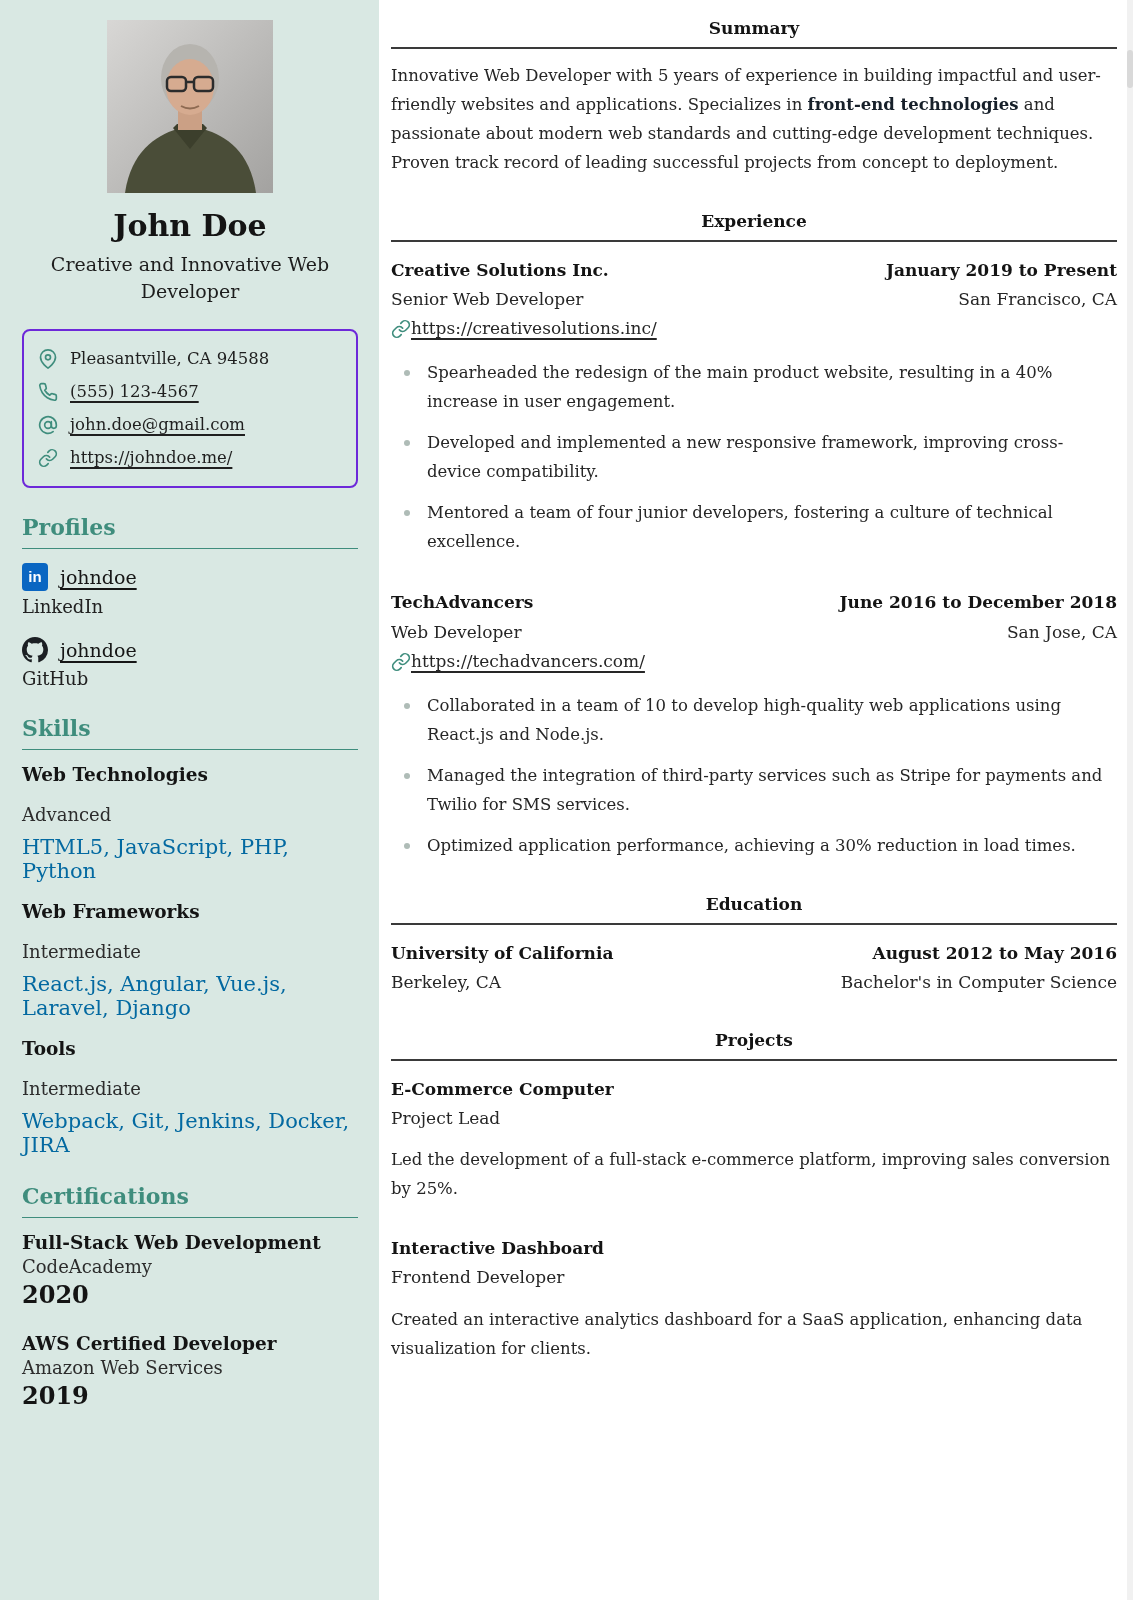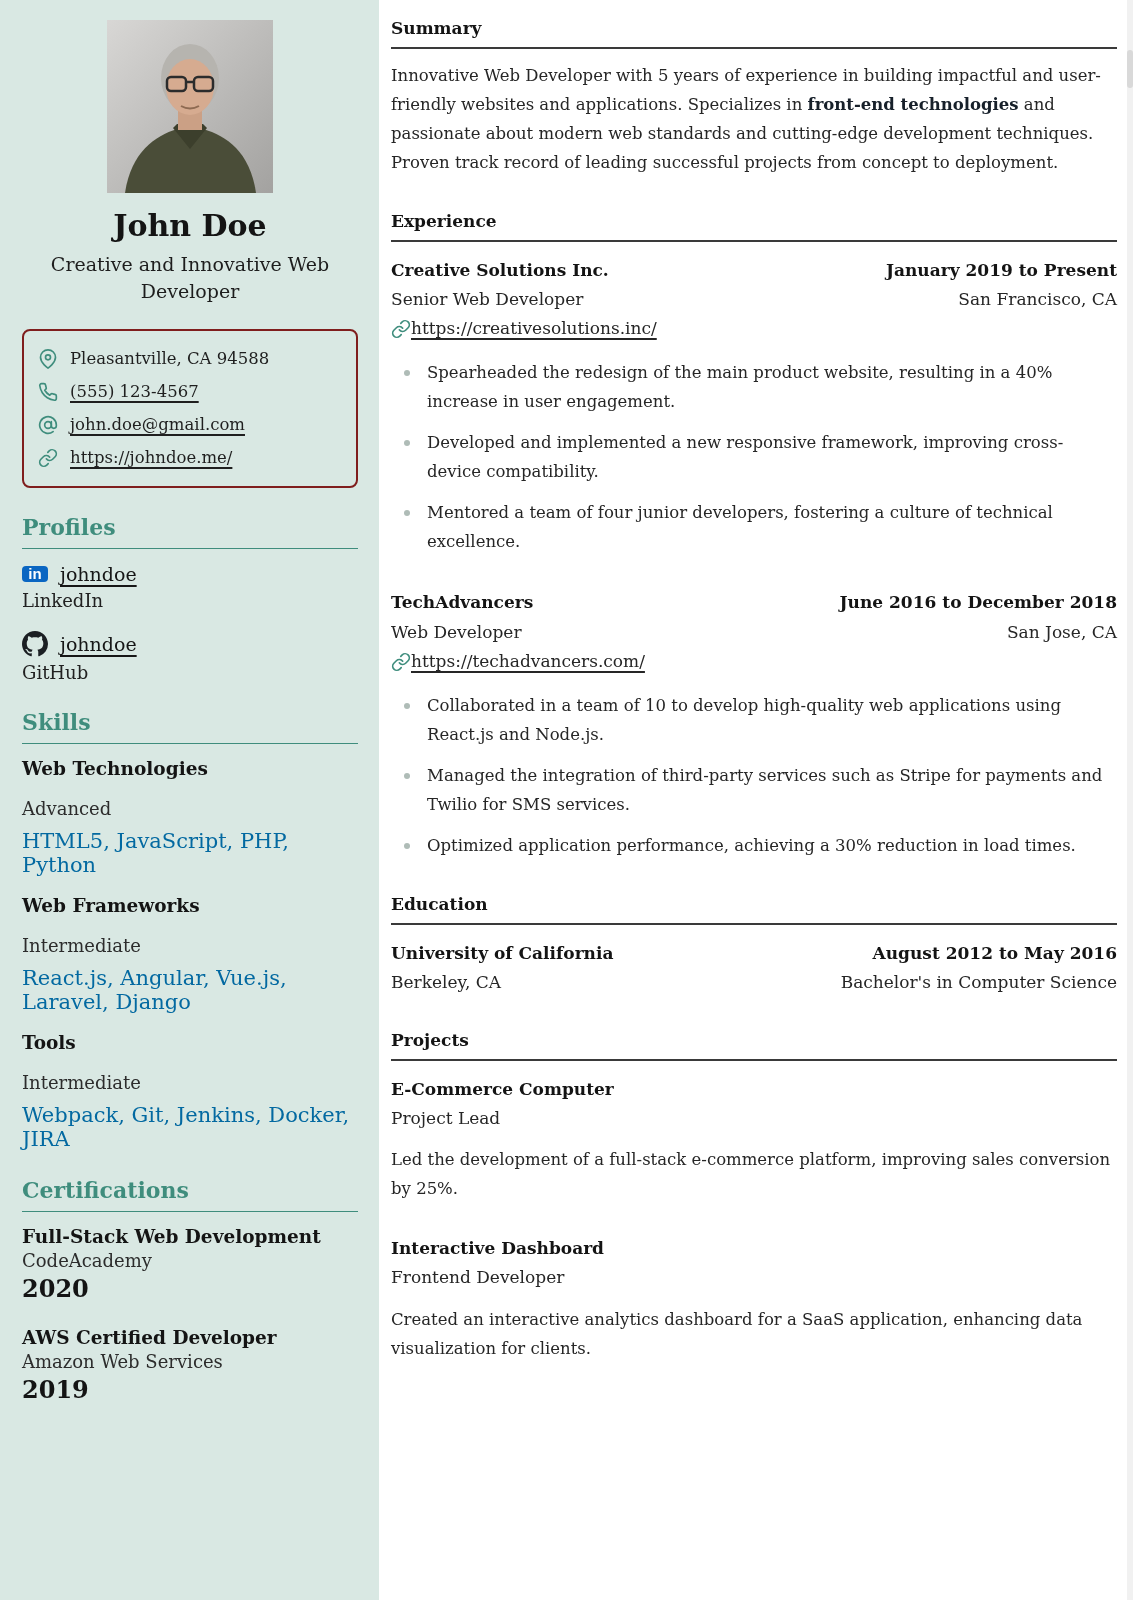--- a/index.html
+++ b/index.html
@@ -31,40 +31,40 @@
   .name{
     margin-top:15px;text-align:center;
     font-size:30px;font-weight:700;color:var(--heading);
   }
   .headline{
     margin:8px auto 0;width:300px;text-align:center;
     font-size:19px;line-height:1.42;color:#1d1d1d;
   }
   .contact-box{
     margin-top:24px;
-    border:2px solid #7f1d1d;border-radius:8px;
+    border:2px solid #6d28d9;border-radius:8px;
     padding:18px 14px;
     display:flex;flex-direction:column;gap:13px;
   }
   .contact-row{display:flex;align-items:center;gap:12px;font-size:16.5px;color:#1f1f1f;}
   .cicon{width:20px;height:20px;color:var(--accent);flex:0 0 20px;display:inline-flex;}
   .cicon svg{width:20px;height:20px;}
   a{color:inherit;text-decoration:underline;text-decoration-thickness:1.5px;text-underline-offset:4px;}
 
   .side-title{
     margin-top:26px;
     font-size:22px;font-weight:700;color:var(--accent);
     border-bottom:1.5px solid var(--accent);
     padding-bottom:8px;
   }
   .profile-item{margin-top:14px;}
   .profile-item + .profile-item{margin-top:20px;}
   .profile-row{display:flex;align-items:center;gap:12px;}
   .badge-li{
-    width:26px;height:16px;border-radius:4px;background:var(--linkedin);
+    width:26px;height:28px;border-radius:4px;background:var(--linkedin);
     color:#fff;font-family:"Liberation Sans",sans-serif;font-weight:700;font-size:15px;
     display:flex;align-items:center;justify-content:center;
   }
   .badge-gh{width:26px;height:26px;display:flex;}
   .username{font-size:19px;color:#161616;}
   .network{margin-top:5px;font-size:18px;color:#212121;}
 
   .skill-item{margin-top:14px;}
   .skill-item + .skill-item{margin-top:18px;}
   .skill-name{font-size:18.5px;font-weight:700;color:var(--heading);}
@@ -77,20 +77,21 @@
   .cert-issuer{margin-top:3px;font-size:18px;color:#2c2c2c;}
   .cert-year{margin-top:3px;font-size:24px;font-weight:700;color:var(--heading);}
 
   
   .main{flex:1;padding:18px 16px 0 12px;}
   .sec + .sec{margin-top:33px;}
   .sec-title{
     font-size:17px;font-weight:700;color:var(--heading);
     border-bottom:2px solid var(--rule-dark);
     padding-bottom:9px;
+    text-align:center;
   }
   .body-text{margin-top:13px;font-size:16.5px;line-height:1.75;color:var(--text);}
   .body-text strong{color:#17202a;}
 
   .exp{margin-top:14px;}
   .exp + .exp{margin-top:32px;}
   .row{display:flex;justify-content:space-between;font-size:17px;line-height:1.72;}
   .row.head{font-weight:700;color:var(--heading);}
   .link-row{display:flex;align-items:center;font-size:17px;line-height:1.72;}
   .link-row .cicon{width:19px;height:19px;}

